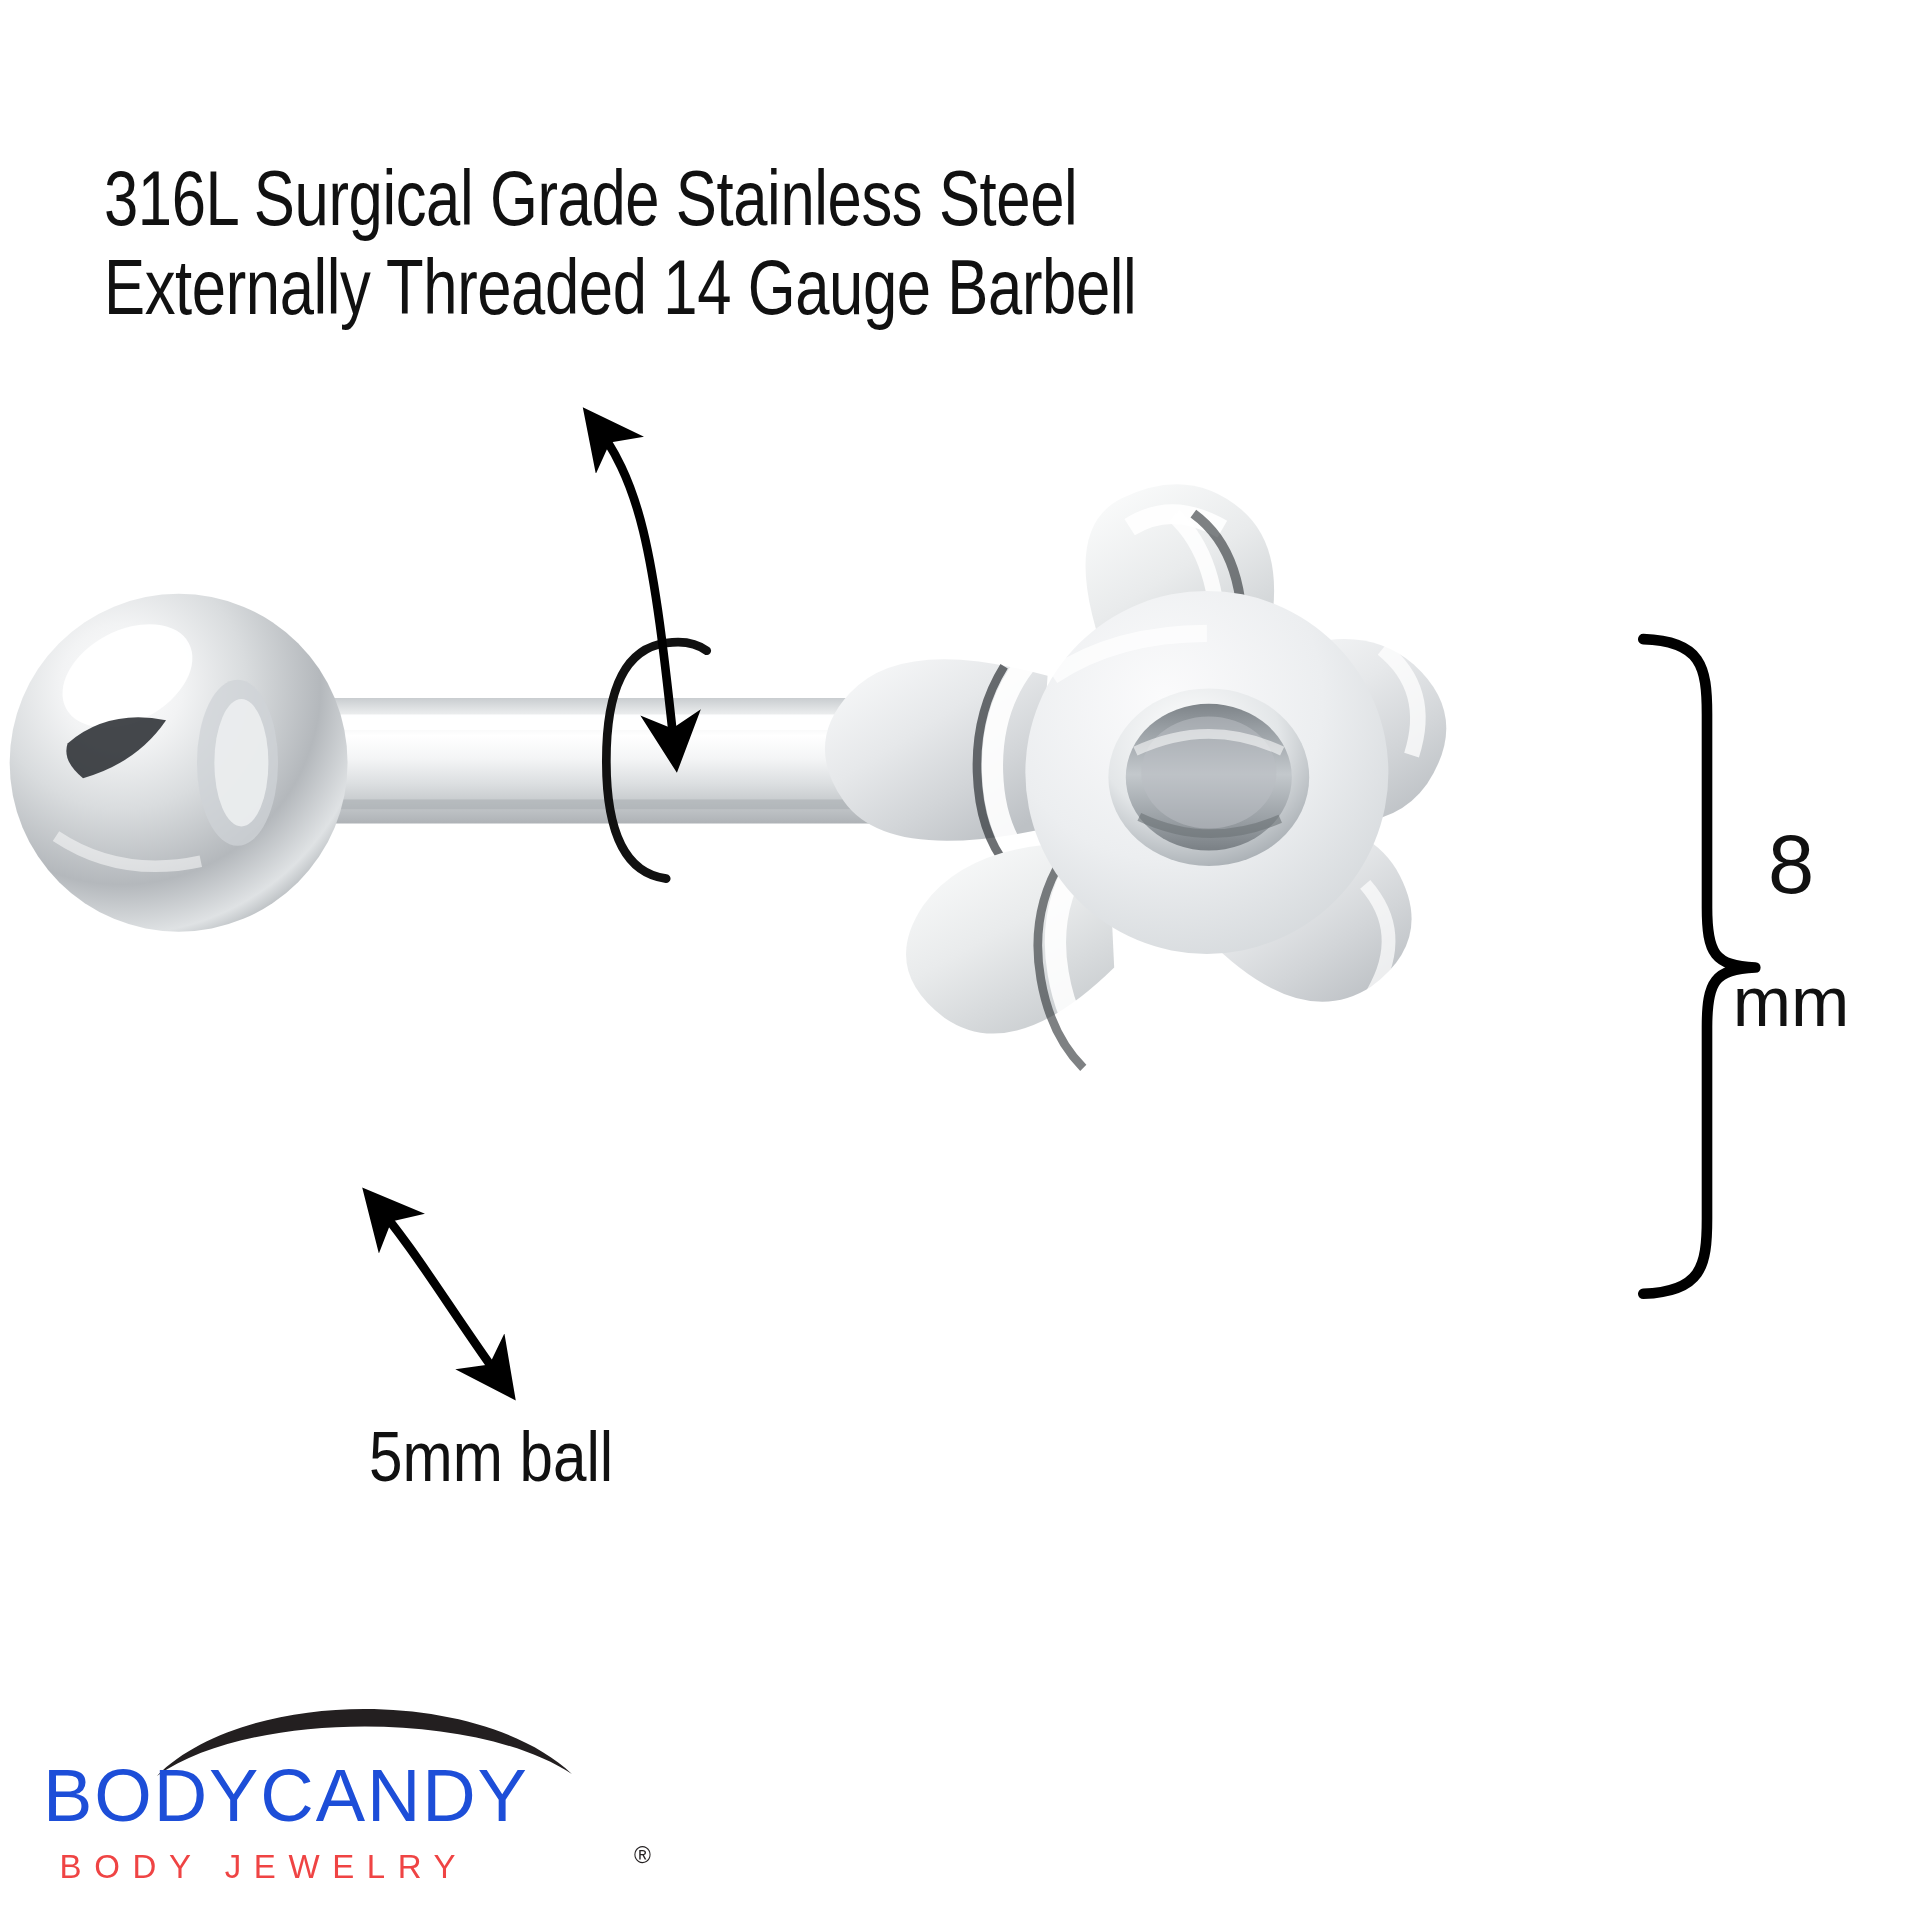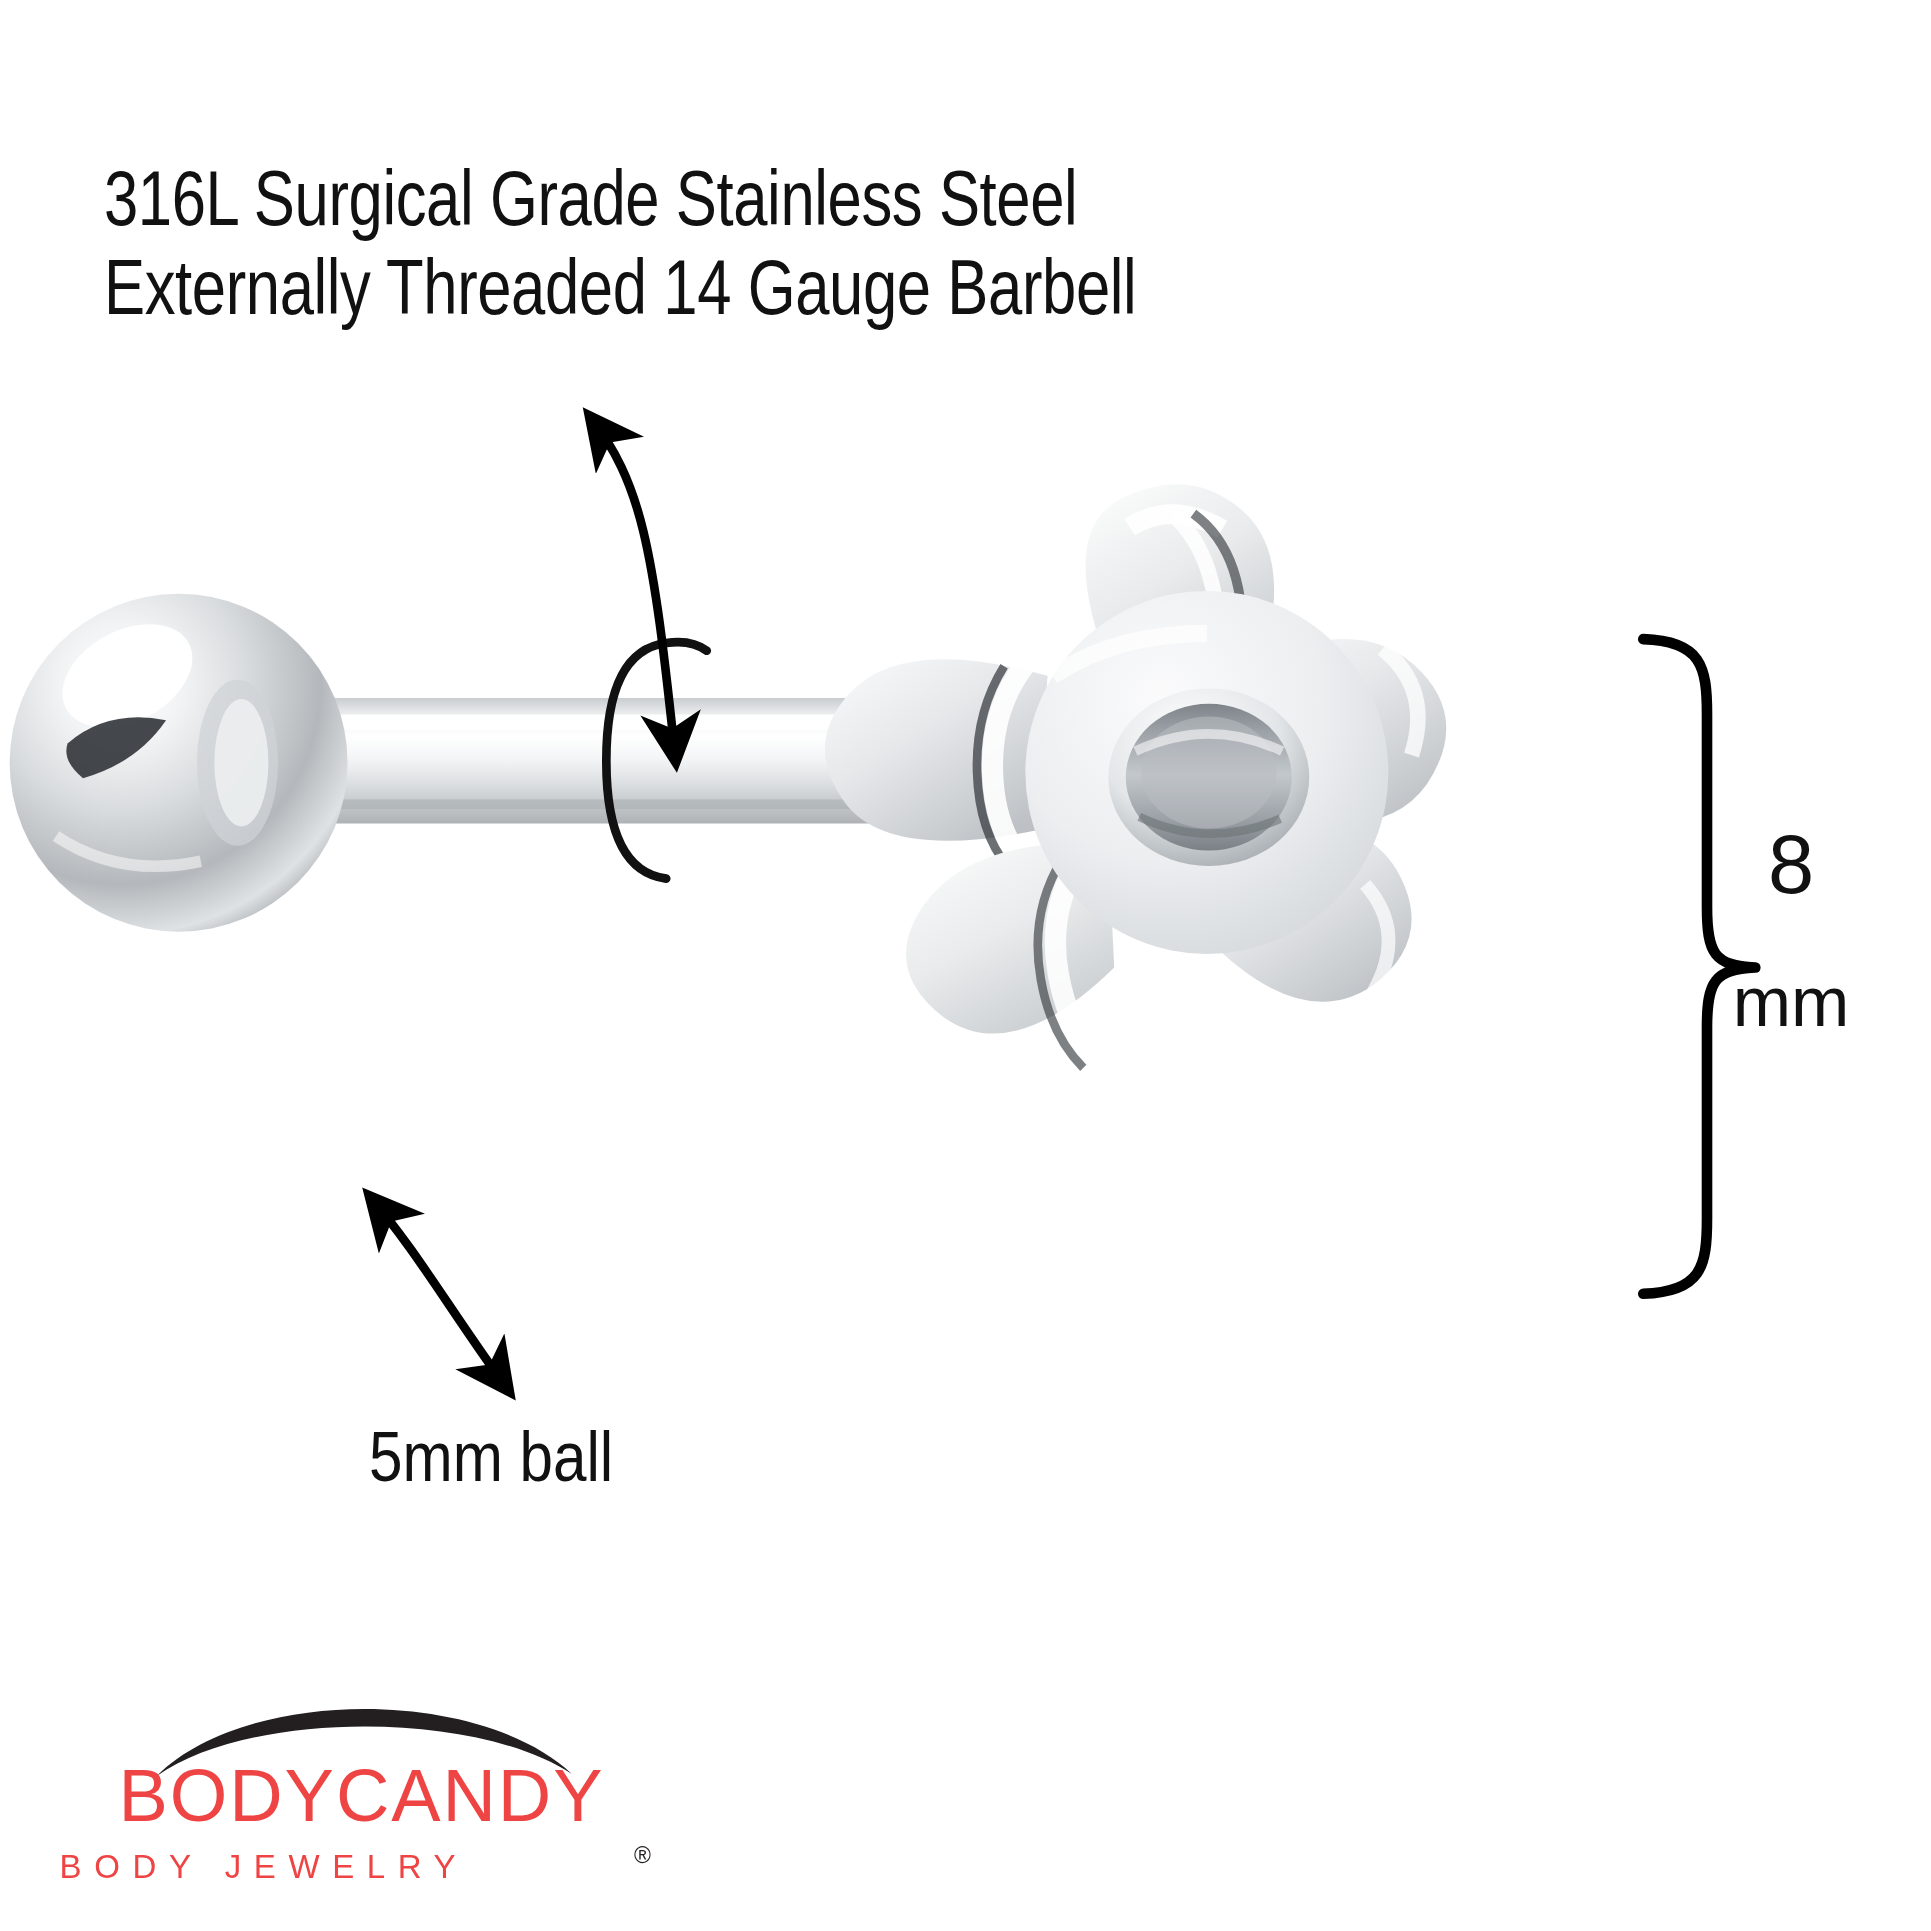--- a/index.html
+++ b/index.html
@@ -94,27 +94,27 @@
     left: 43px;
     top: 1641px;
     width: 637px;
     height: 261px;
   }
   #logo .logo-word {
     position: absolute;
     left: 0;
     top: 116px;
     width: 637px;
-    text-align: center;
+    text-align: left;
     font-family: "Liberation Sans", sans-serif;
     font-size: 74px;
     line-height: 77px;
     font-weight: 400;
     letter-spacing: 1.9px;
-    color: #ef4444;
+    color: #1d4ed8;
     white-space: nowrap;
   }
   #logo .logo-sub {
     position: absolute;
     left: 4px;
     top: 207px;
     width: 637px;
     text-align: left;
     font-family: "Liberation Sans", sans-serif;
     font-size: 33px;

